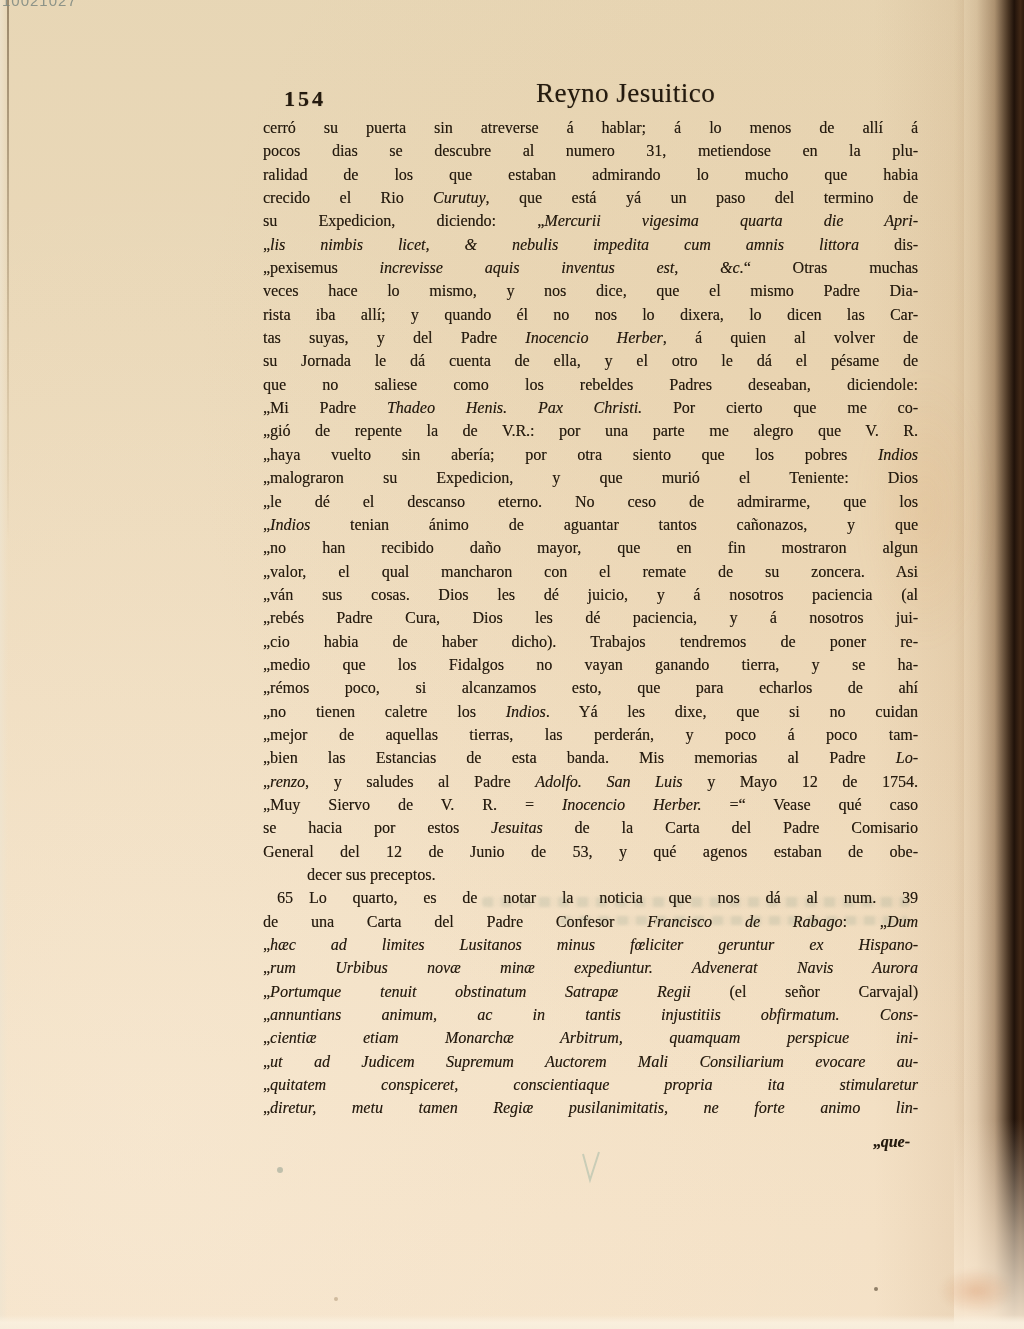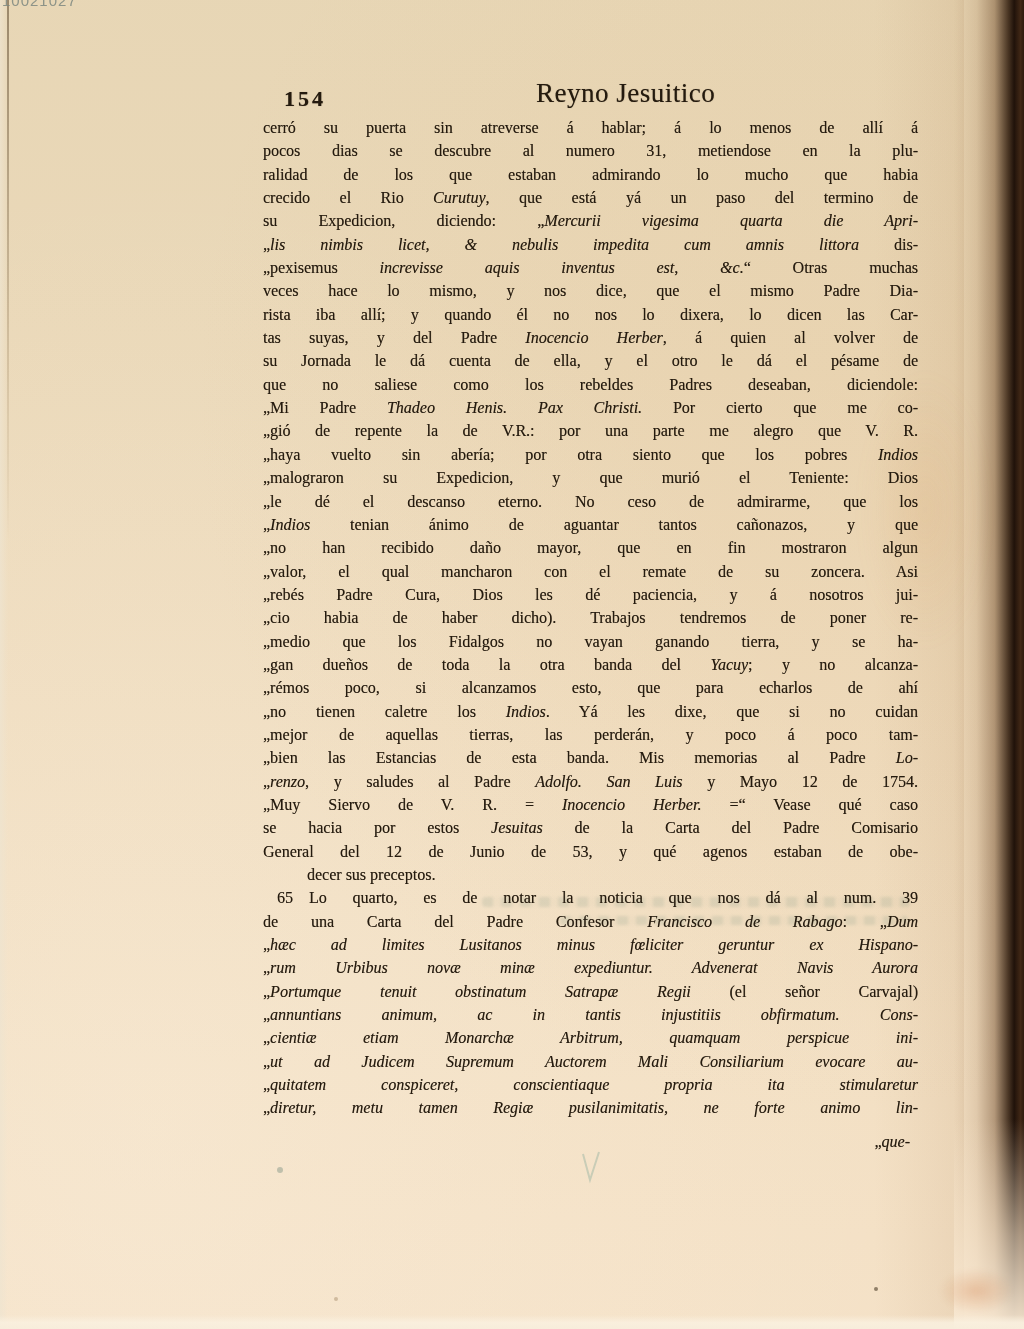--- a/index.html
+++ b/index.html
@@ -56,21 +56,21 @@
     font-size:27px;color:#241a0e;letter-spacing:0.5px;
     text-shadow:0.3px 0.3px 0.7px rgba(36,26,14,0.5);}
   .text-col{position:absolute;left:263px;top:116px;width:655px;color:#241a0e;}
   .line{
     font-size:16px;line-height:23.35px;
     text-align:justify;text-align-last:justify;
     text-shadow:0.25px 0.3px 0.6px rgba(36,26,14,0.5);
   }
   .line .it{font-style:italic;}
   .line.align-left{text-align:left;text-align-last:left;margin-left:44px;}
-  .line.align-right{text-align:right;text-align-last:right;margin-top:10px;padding-right:8px;}
+  .line.align-right{text-align:right;text-align-last:right;margin-top:10px;padding-right:8px;font-weight:bold;}
   .line.indent{text-indent:14px;}
 </style>
 </head>
 <body>
 
 <div class="page">
 
   <div class="left-edge"></div>
   <div class="left-crease"></div>
   <div class="curve-shade"></div>
@@ -107,24 +107,24 @@
       <div class="line"><span class="rm">su Jornada le dá cuenta de ella, y el otro le dá el pésame de</span></div>
       <div class="line"><span class="rm">que no saliese como los rebeldes Padres deseaban, diciendole:</span></div>
       <div class="line"><span class="rm">„Mi Padre </span><span class="it">Thadeo Henis. Pax Christi.</span><span class="rm"> Por cierto que me co-</span></div>
       <div class="line"><span class="rm">„gió de repente la de V.R.: por una parte me alegro que V. R.</span></div>
       <div class="line"><span class="rm">„haya vuelto sin abería; por otra siento que los pobres </span><span class="it">Indios</span></div>
       <div class="line"><span class="rm">„malograron su Expedicion, y que murió el Teniente: Dios</span></div>
       <div class="line"><span class="rm">„le dé el descanso eterno. No ceso de admirarme, que los</span></div>
       <div class="line"><span class="rm">„</span><span class="it">Indios</span><span class="rm"> tenian ánimo de aguantar tantos cañonazos, y que</span></div>
       <div class="line"><span class="rm">„no han recibido daño mayor, que en fin mostraron algun</span></div>
       <div class="line"><span class="rm">„valor, el qual mancharon con el remate de su zoncera. Asi</span></div>
+      <div class="line"><span class="rm">„ván sus cosas. Dios les dé juicio, y á nosotros paciencia (al</span></div>
       <div class="line"><span class="rm">„rebés Padre Cura, Dios les dé paciencia, y á nosotros jui-</span></div>
       <div class="line"><span class="rm">„cio habia de haber dicho). Trabajos tendremos de poner re-</span></div>
       <div class="line"><span class="rm">„medio que los Fidalgos no vayan ganando tierra, y se ha-</span></div>
-      <div class="line"><span class="rm">„gan dueños de toda la otra banda del </span><span class="it">Yacuy</span><span class="rm">; y no alcanza-</span></div>
       <div class="line"><span class="rm">„rémos poco, si alcanzamos esto, que para echarlos de ahí</span></div>
       <div class="line"><span class="rm">„no tienen caletre los </span><span class="it">Indios</span><span class="rm">. Yá les dixe, que si no cuidan</span></div>
       <div class="line"><span class="rm">„mejor de aquellas tierras, las perderán, y poco á poco tam-</span></div>
       <div class="line"><span class="rm">„bien las Estancias de esta banda. Mis memorias al Padre </span><span class="it">Lo-</span></div>
       <div class="line"><span class="rm">„</span><span class="it">renzo</span><span class="rm">, y saludes al Padre </span><span class="it">Adolfo. San Luis</span><span class="rm"> y Mayo 12 de 1754.</span></div>
       <div class="line"><span class="rm">„Muy Siervo de V. R. = </span><span class="it">Inocencio Herber.</span><span class="rm"> =“ Vease qué caso</span></div>
       <div class="line"><span class="rm">se hacia por estos </span><span class="it">Jesuitas</span><span class="rm"> de la Carta del Padre Comisario</span></div>
       <div class="line"><span class="rm">General del 12 de Junio de 53, y qué agenos estaban de obe-</span></div>
       <div class="line align-left"><span class="rm">decer sus preceptos.</span></div>
       <div class="line indent"><span class="rm">65  Lo quarto, es de notar la noticia que nos dá al num. 39</span></div>

